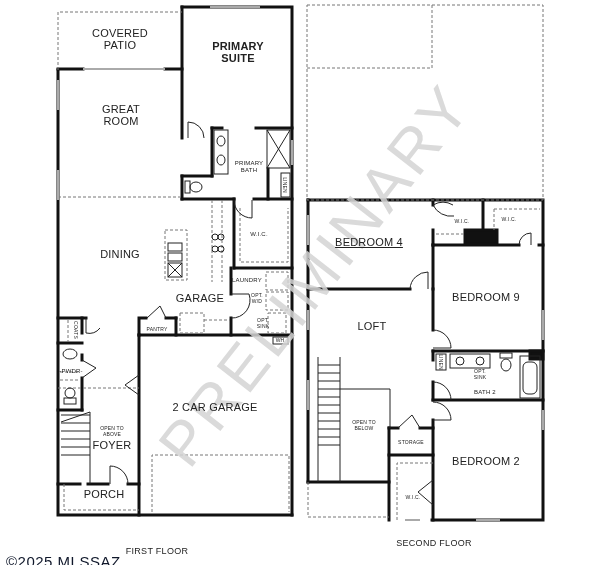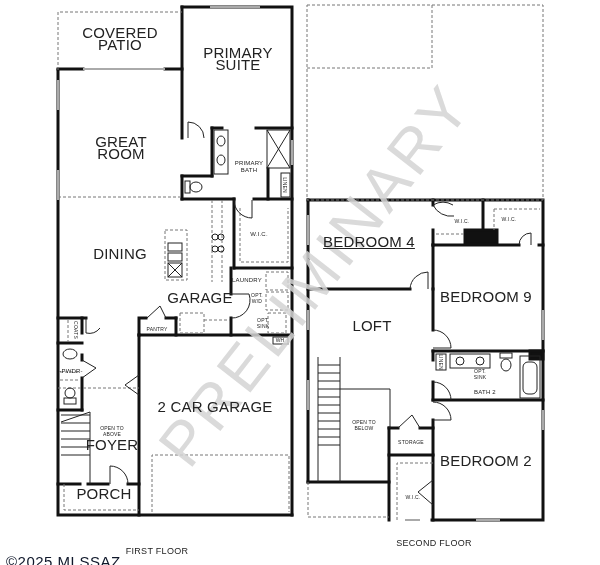--- a/index.html
+++ b/index.html
@@ -1,18 +1,18 @@
 <!DOCTYPE html>
 <html><head>
 <meta charset="utf-8">
 <style>
   html,body{margin:0;padding:0;background:#ffffff;}
   body{width:600px;height:565px;position:relative;overflow:hidden;font-family:"Liberation Sans",sans-serif;color:#222;}
   #plan{position:absolute;left:0;top:0;width:600px;height:565px;}
-  .lbl{position:absolute;font-family:"Liberation Sans",sans-serif;font-size:15px;color:#222;text-align:center;line-height:12px;white-space:pre-line;transform:translate(-50%,-50%);letter-spacing:0.2px;}
+  .lbl{position:absolute;font-family:"Liberation Sans",sans-serif;font-size:11px;color:#222;text-align:center;line-height:12px;white-space:pre-line;transform:translate(-50%,-50%);letter-spacing:0.2px;}
   .lbl.sm{font-size:6px;line-height:7px;}
   .lbl.xs{font-size:5px;line-height:6px;}
   .lbl.vert{transform:translate(-50%,-50%) rotate(90deg);}
   .floor-title{position:absolute;font-size:9px;color:#222;transform:translate(-50%,-50%);letter-spacing:0.3px;}
   .copyright{position:absolute;left:6px;top:553px;font-size:15px;color:#0f172a;letter-spacing:0.5px;}
   .watermark{position:absolute;left:315px;top:275px;transform:translate(-50%,-50%) rotate(-52deg);font-size:62px;color:#d4d4d4;letter-spacing:4px;font-family:"Liberation Sans",sans-serif;opacity:0.85;pointer-events:none;}
 </style>
 </head>
 <body>
 
@@ -236,23 +236,23 @@
     <line x1="543" y1="410" x2="543" y2="430"></line>
     <line x1="476" y1="520" x2="500" y2="520"></line>
     <line x1="405" y1="520" x2="420" y2="520"></line>
   </g>
 </svg>
 
 <div class="watermark">PRELIMINARY</div>
 
 <div class="lbl" style="left:120px;top:39px;">COVERED
 PATIO</div>
-<div class="lbl" style="left:238px;top:59px;">PRIMARY
+<div class="lbl" style="left:238px;top:52px;font-weight:bold;">PRIMARY
 SUITE</div>
-<div class="lbl" style="left:121px;top:148px;">GREAT
+<div class="lbl" style="left:121px;top:115px;">GREAT
 ROOM</div>
 <div class="lbl sm" style="left:249px;top:167px;">PRIMARY
 BATH</div>
 <div class="lbl xs vert" style="left:285px;top:185px;">LINEN</div>
 <div class="lbl sm" style="left:259px;top:234px;">W.I.C.</div>
 <div class="lbl" style="left:108px;top:254px;margin-left:12px;">DINING</div>
 <div class="lbl sm" style="left:247px;top:280px;">LAUNDRY</div>
 <div class="lbl xs" style="left:257px;top:298px;">OPT.
 W/D</div>
 <div class="lbl xs" style="left:263px;top:323px;">OPT.

